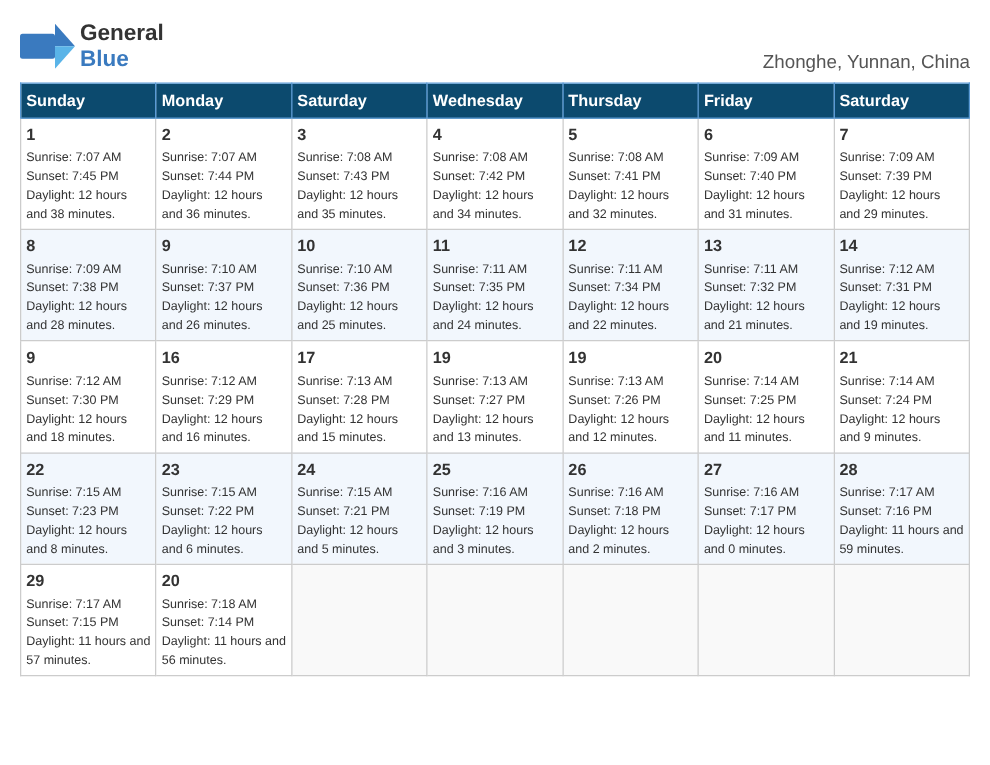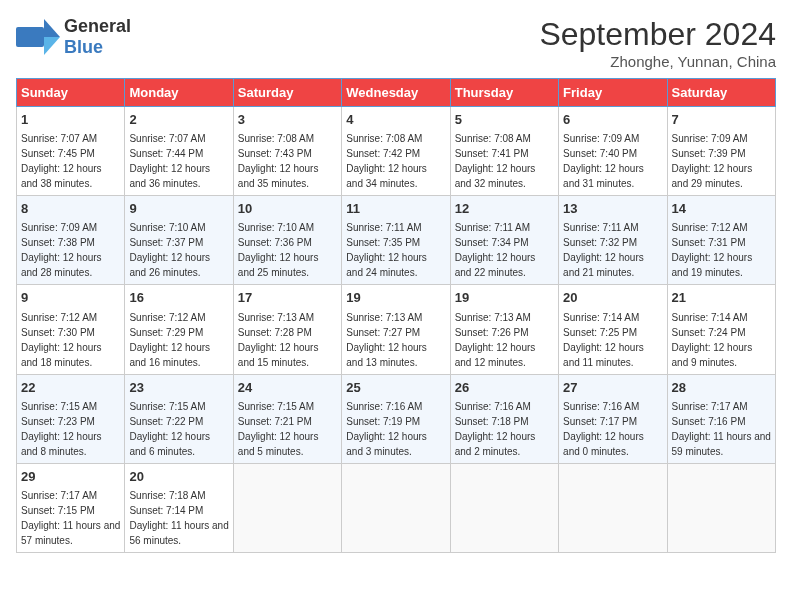--- a/index.html
+++ b/index.html
@@ -6,21 +6,21 @@
     body {
       font-family: Arial, sans-serif;
       background: #fff;
       width: 792px;
       min-height: 612px;
       padding: 16px;
     }
     .header-area {
       display: flex;
       justify-content: space-between;
-      align-items: flex-start;
+      align-items: flex-end;
       margin-bottom: 8px;
     }
     .logo {
       display: flex;
       align-items: center;
       font-size: 18px;
       font-weight: bold;
       color: #333;
     }
     .logo-icon {
@@ -40,21 +40,21 @@
     .subtitle {
       font-size: 15px;
       color: #555;
     }
     table {
       width: 100%;
       border-collapse: collapse;
       font-size: 11px;
     }
     thead tr th {
-      background-color: #ef4444;
+      background-color: #0c4a6e;
       color: #fff;
       padding: 6px 4px;
       text-align: left;
       font-size: 13px;
       font-weight: bold;
       border: 1px solid #5a9ad5;
     }
     tbody tr td {
       border: 1px solid #ccc;
       padding: 4px;
@@ -94,21 +94,20 @@
         <polygon points="28,0 44,18 28,18" fill="#3a7abf"></polygon>
         <polygon points="28,18 44,18 28,36" fill="#5ab4e8"></polygon>
       </svg>
     </div>
     <div>
       <span style="color:#333;">General</span><br>
       <span style="color:#3a7abf;">Blue</span>
     </div>
   </div>
   <div class="title-area">
-    <div class="month-title">September 2024</div>
     <div class="subtitle">Zhonghe, Yunnan, China</div>
   </div>
 </div>
 
 <table>
   <thead>
     <tr id="header-row">
     <th>Sunday</th>
         <th>Monday</th>
         <th>Saturday</th>

